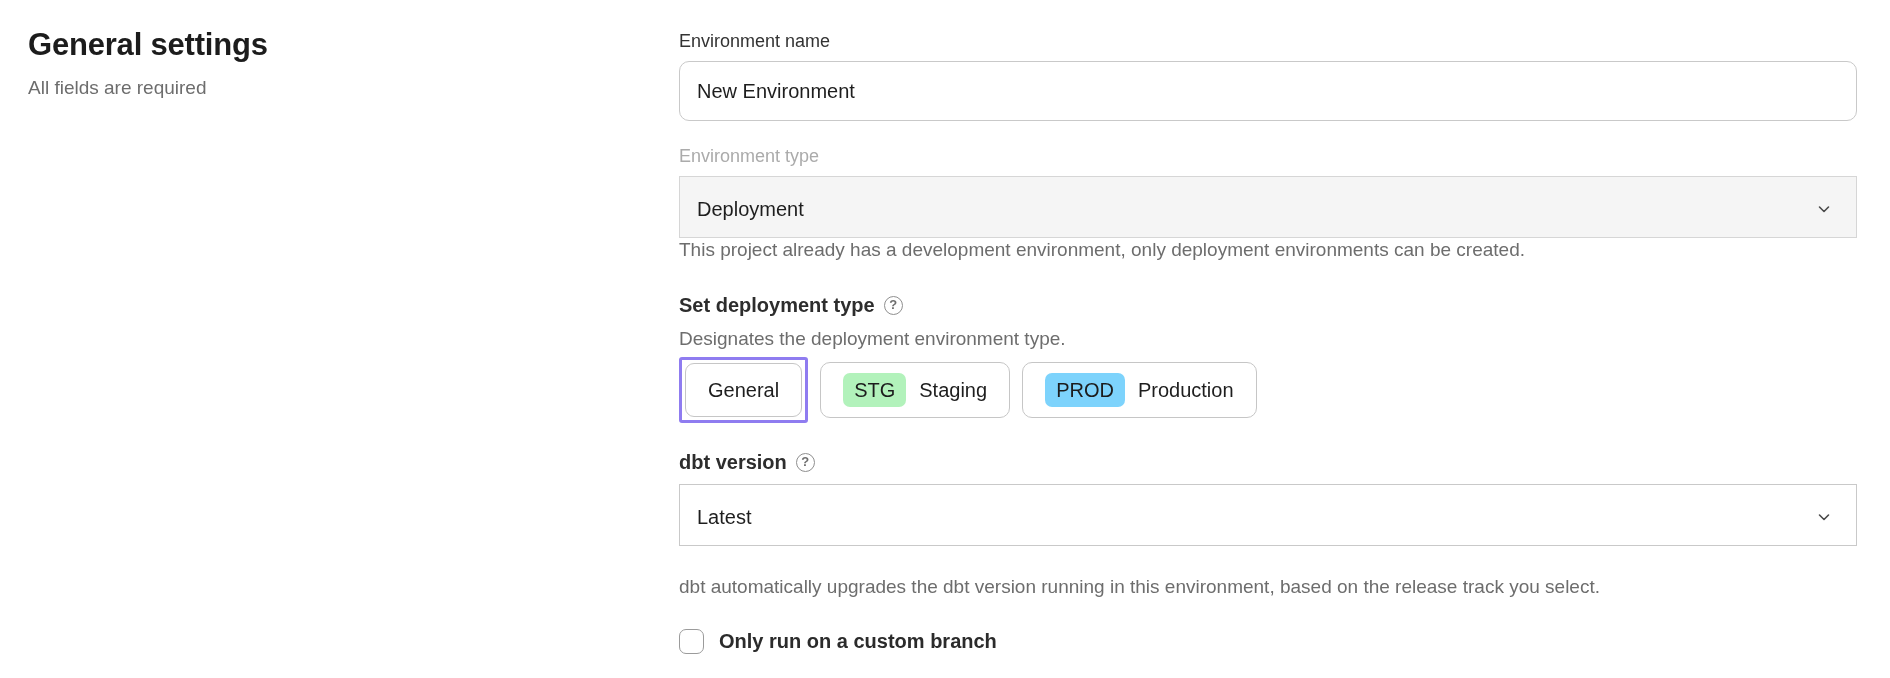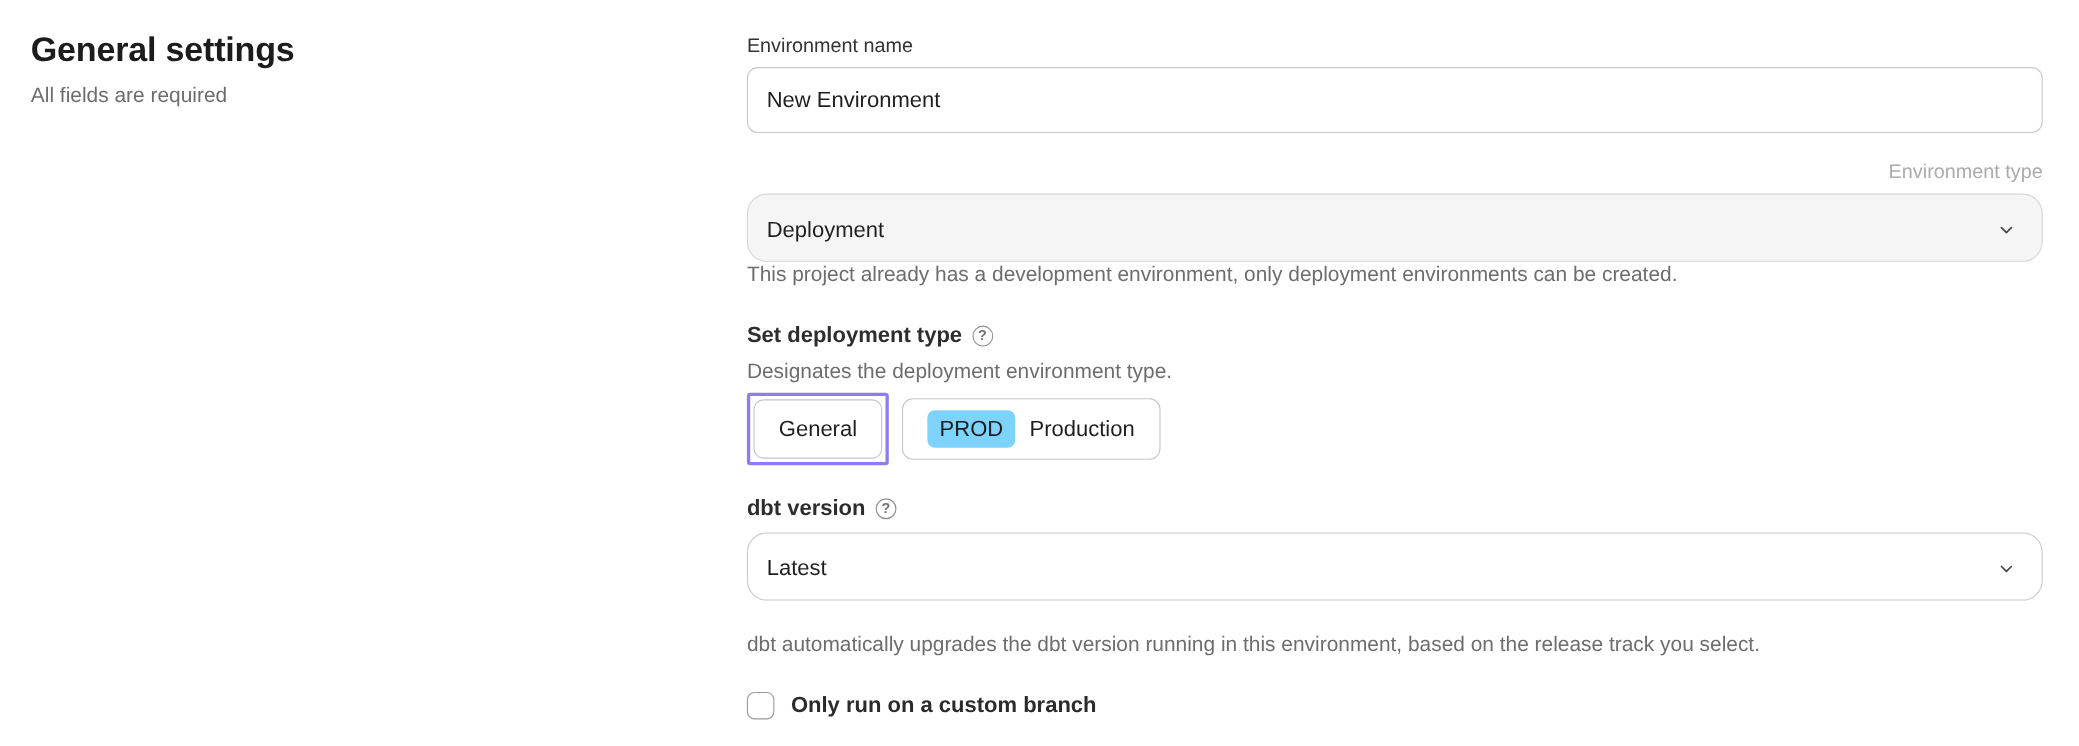--- a/index.html
+++ b/index.html
@@ -29,21 +29,21 @@
   .field-label.disabled { color: #ababab; }
 
   .text-input {
     width: 100%; height: 60px; border: 1px solid #c9c9c9; border-radius: 10px;
     font-family: "Liberation Sans", sans-serif;
     font-size: 20px; color: #1e1e1e; padding: 10px 17px; background: #ffffff;
     outline: none; display: block;
   }
 
   .select {
-    width: 100%; height: 62px; border: 1px solid #c9c9c9; border-radius: 18px;
+    width: 100%; height: 62px; border: 1px solid #c9c9c9; border-radius: 0;
     background: #ffffff; display: flex; align-items: center;
     padding: 4px 24px 0 17px; cursor: pointer;
   }
   .select.disabled { background: #f5f5f5; border-color: #d6d6d6; cursor: default; }
   .select-value { font-size: 20px; color: #1e1e1e; flex: 1 1 auto; }
   .chevron { width: 16px; height: 16px; flex: 0 0 auto; }
   .chevron svg { display: block; width: 16px; height: 16px; }
 
   .helper-text { margin-top: 0; font-size: 19px; color: #6d6d6d; line-height: 24px; }
 
@@ -87,21 +87,21 @@
   <aside class="left-col">
     <h1 class="page-title">General settings</h1>
     <p class="page-subtitle">All fields are required</p>
   </aside>
 
   <main class="form-col">
 
     <label class="field-label">Environment name</label>
     <input class="text-input" type="text" value="New Environment" style="">
 
-    <label class="field-label disabled" style="margin-top:24px;text-align:right;">Environment type</label>
+    <label class="field-label disabled" style="margin-top:24px;">Environment type</label>
     <div class="select disabled">
       <span class="select-value">Deployment</span>
       <span class="chevron">
         <svg viewBox="0 0 16 16" fill="none">
             <path d="M3.5 6l4.5 4.5L12.5 6" stroke="#4a4a4a" stroke-width="1.6" stroke-linecap="round" stroke-linejoin="round"></path>
           </svg>
       </span>
     </div>
     <p class="helper-text">This project already has a development environment, only deployment environments can be created.</p>
 
@@ -110,20 +110,24 @@
       <span class="help-icon">?</span>
     </div>
     <p class="section-desc">Designates the deployment environment type.</p>
 
     <div class="type-buttons">
       <div class="selected-ring">
         <button class="type-btn">
           <span>General</span>
         </button>
       </div>
+      <button class="type-btn standalone">
+        <span class="type-badge" style="background:#b2f2bb;">STG</span>
+        <span>Staging</span>
+      </button>
       <button class="type-btn standalone">
         <span class="type-badge" style="background:#7dd3fc;">PROD</span>
         <span>Production</span>
       </button>
     </div>
 
     <div class="section-heading-row" style="margin-top:26px;">
       <span class="section-heading">dbt version</span>
       <span class="help-icon">?</span>
     </div>

